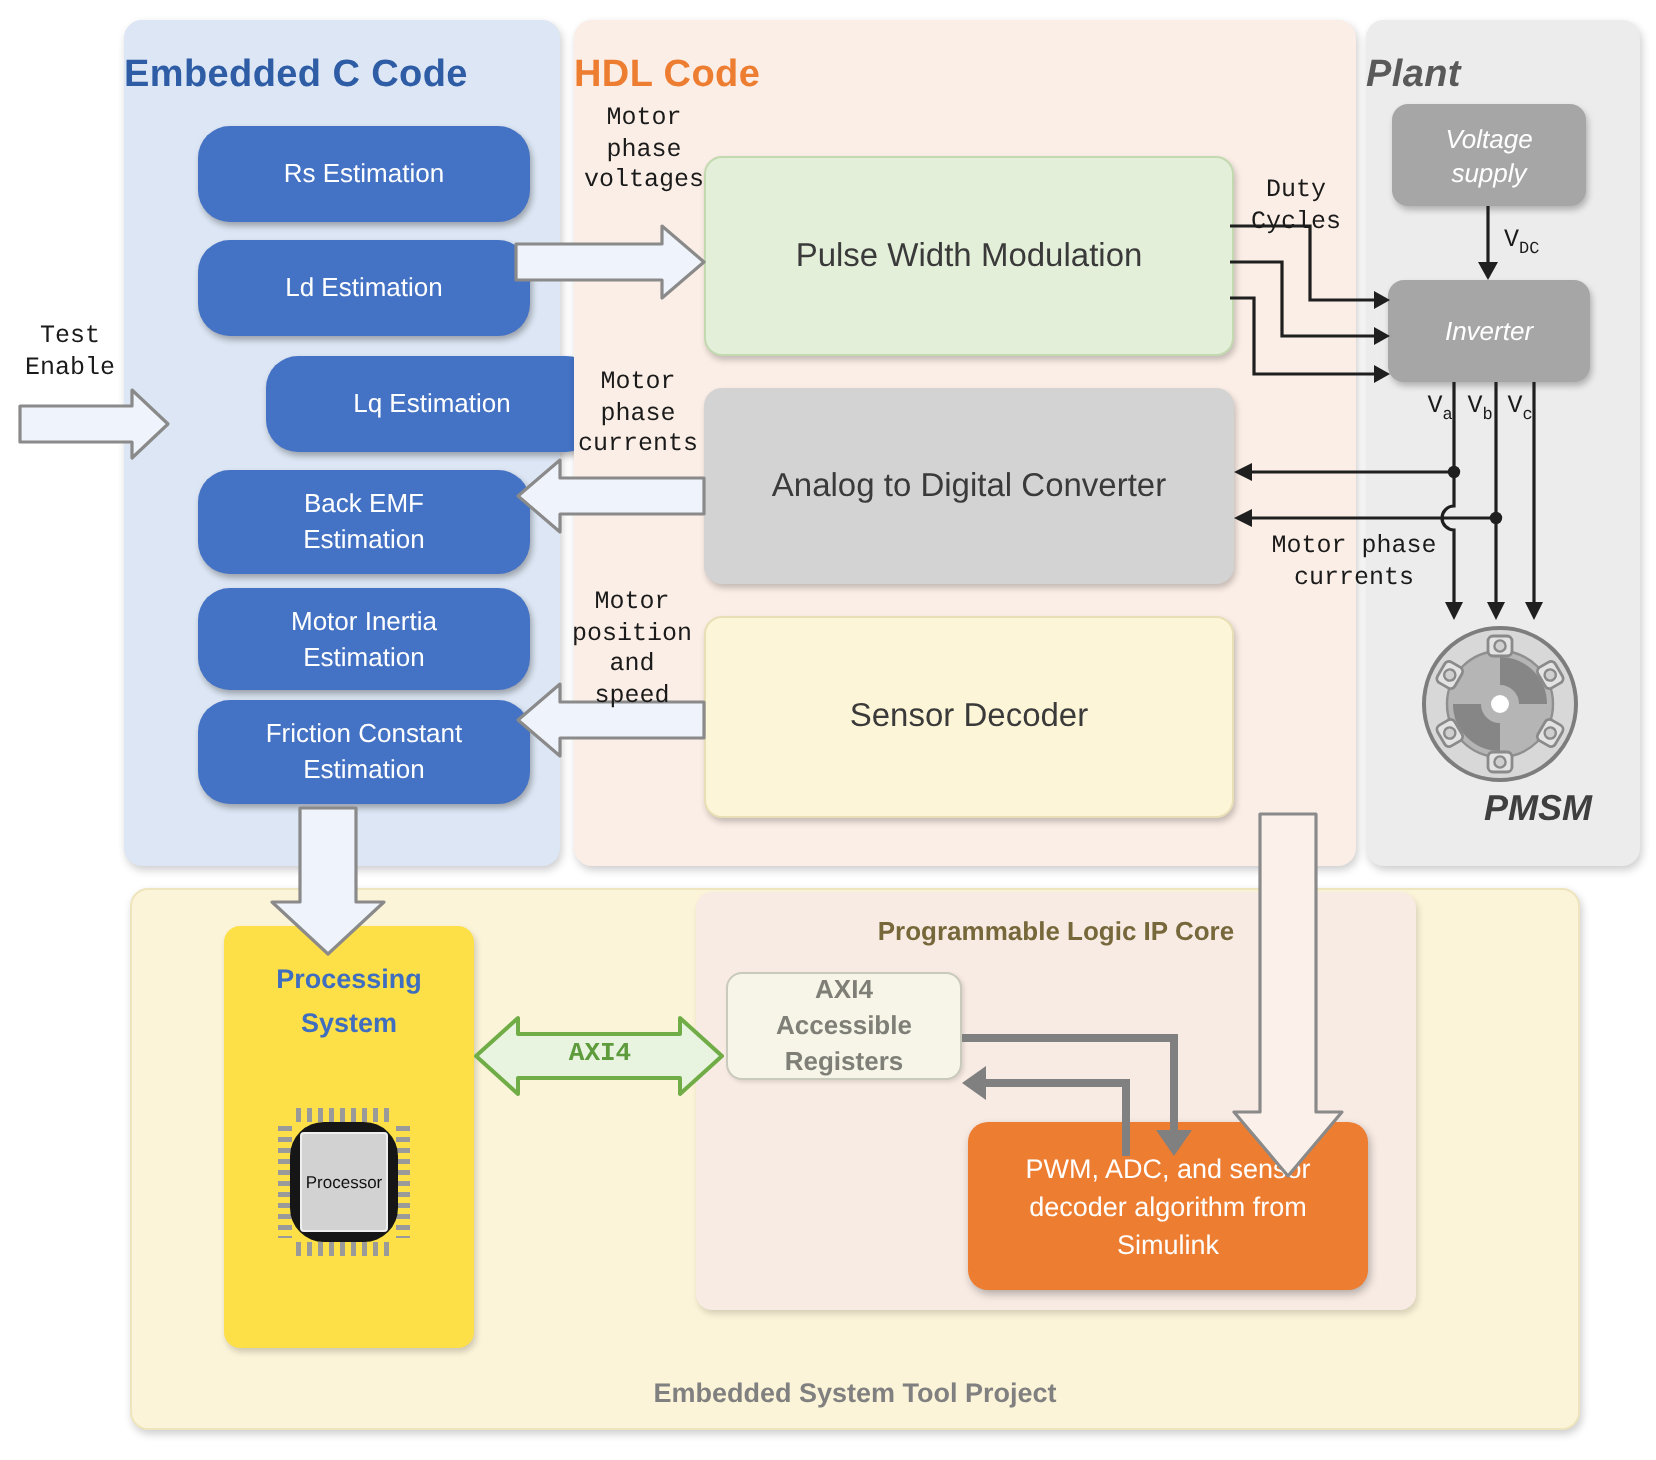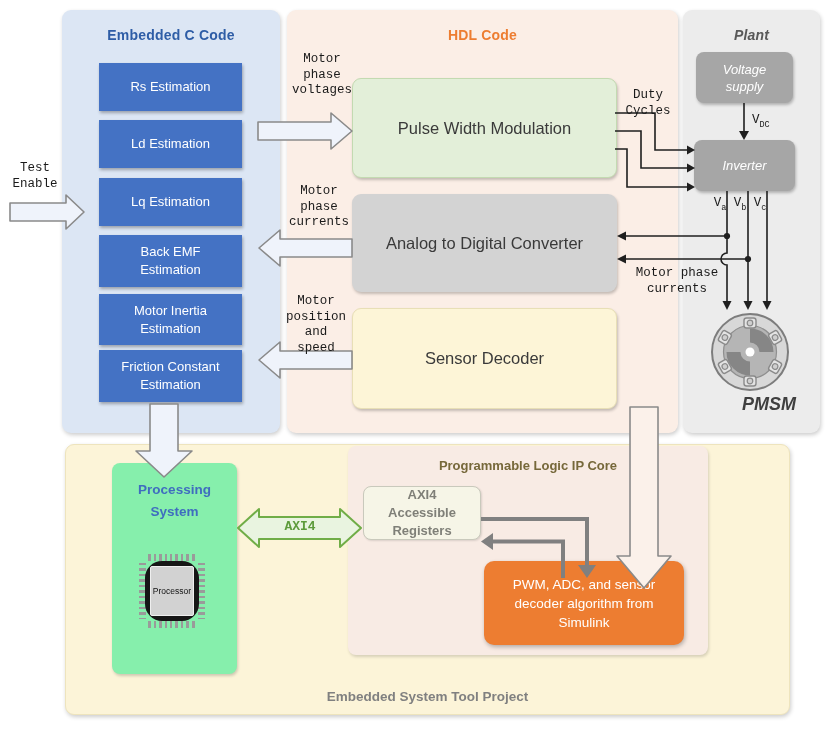--- a/index.html
+++ b/index.html
@@ -2,27 +2,27 @@
 <html><head>
 <meta charset="utf-8">
 <style>
   html,body { margin:0; padding:0; background:#fff; }
   .canvas {
     position:relative; width:828px; height:730px; background:#ffffff;
     font-family:"Liberation Sans", sans-serif; overflow:hidden;
     -webkit-font-smoothing:antialiased;
   }
   .panel { position:absolute; border-radius:9px; box-shadow:1px 2px 4px rgba(0,0,0,0.20); }
-  .panel-title { font-weight:bold; font-size:14px; text-align:center; letter-spacing:0.2px; }
+  .panel-title { font-weight:bold; font-size:19px; text-align:left; letter-spacing:0.2px; }
 
   
   .embedded-c { left:62px; top:10px; width:218px; height:423px; background:#dce6f4; }
   .embedded-c .panel-title { padding-top:17px; color:#2e5da6; }
-  .cbox { position:absolute; left:37px; width:143px; background:#4472c4; color:#ffffff;
-          border-radius:0; display:flex; align-items:center; justify-content:center;
+  .cbox { position:absolute; left:37px; width:166px; background:#4472c4; color:#ffffff;
+          border-radius:16px; display:flex; align-items:center; justify-content:center;
           text-align:center; font-size:13px; line-height:18px; padding:0 22px; box-sizing:border-box;
           box-shadow:1px 2px 3px rgba(0,0,0,0.30); }
 
   .hdl { left:287px; top:10px; width:391px; height:423px; background:#fbeee6; }
   .hdl .panel-title { padding-top:17px; color:#ed7d31; }
   .hbox { position:absolute; border-radius:9px; display:flex; align-items:center; justify-content:center;
           text-align:center; font-size:16.5px; color:#3a3a3a; box-shadow:1px 2px 3px rgba(0,0,0,0.22); }
   .pwm    { left:65px; top:68px;  width:263px; height:98px; background:#e3efd9; border:1px solid #c3dab1; }
   .adc    { left:65px; top:184px; width:265px; height:98px; background:#d3d3d3; }
   .sensor { left:65px; top:298px; width:263px; height:99px; background:#fdf5d7; border:1px solid #e8dfb6; }
@@ -36,21 +36,21 @@
   .inverter       { left:11px; top:130px; width:101px; height:51px; }
   .motor-svg { position:absolute; left:27px; top:302px; }
   .pmsm-label { position:absolute; left:56px; top:384px; width:60px; text-align:center;
                 font-weight:bold; font-size:18px; color:#3f3f3f; }
 
   
   .bottom-panel { left:65px; top:444px; width:725px; height:271px; background:#fcf4d8;
                   border:1px solid #eee4bd; box-sizing:border-box; }
   .bottom-title { position:absolute; left:0; right:0; bottom:10px; text-align:center;
                   font-weight:bold; font-size:13.5px; color:#808080; }
-  .ps-box { position:absolute; left:46px; top:18px; width:125px; height:211px; background:#86efac;
+  .ps-box { position:absolute; left:46px; top:18px; width:125px; height:211px; background:#fde047;
             border-radius:8px; box-shadow:1px 2px 3px rgba(0,0,0,0.18); }
   .ps-title { padding:16px 22px 0; text-align:center; font-weight:bold; font-size:13.5px;
               line-height:22px; color:#3f6dbf; }
   .chip { position:absolute; left:27px; top:91px; width:66px; height:74px; }
   .pins-top, .pins-bottom { position:absolute; left:9px; right:9px; height:7px;
       background:repeating-linear-gradient(90deg, #9a9a9a 0 2.5px, transparent 2.5px 5.5px); }
   .pins-top { top:0; } .pins-bottom { bottom:0; }
   .pins-left, .pins-right { position:absolute; top:9px; bottom:9px; width:7px;
       background:repeating-linear-gradient(180deg, #9a9a9a 0 2.5px, transparent 2.5px 5.5px); }
   .pins-left { left:0; } .pins-right { right:0; }
@@ -91,21 +91,21 @@
 </style>
 </head>
 <body>
 
 <div class="canvas">
 
   <div class="panel embedded-c">
     <div class="panel-title">Embedded C Code</div>
     <div class="cbox" style="top:53px;height:48px;">Rs Estimation</div>
     <div class="cbox" style="top:110px;height:48px;">Ld Estimation</div>
-    <div class="cbox" style="top:168px;height:48px;">Lq Estimation</div>
+    <div class="cbox" style="top:168px;height:48px;margin-left:34px;">Lq Estimation</div>
     <div class="cbox" style="top:225px;height:52px;">Back EMF Estimation</div>
     <div class="cbox" style="top:284px;height:51px;">Motor Inertia Estimation</div>
     <div class="cbox" style="top:340px;height:52px;">Friction Constant Estimation</div>
   </div>
 
   <div class="panel hdl">
     <div class="panel-title">HDL Code</div>
     <div class="hbox adc">Analog to Digital Converter</div>
     <div class="hbox pwm">Pulse Width Modulation</div>
     <div class="hbox sensor">Sensor Decoder</div>

